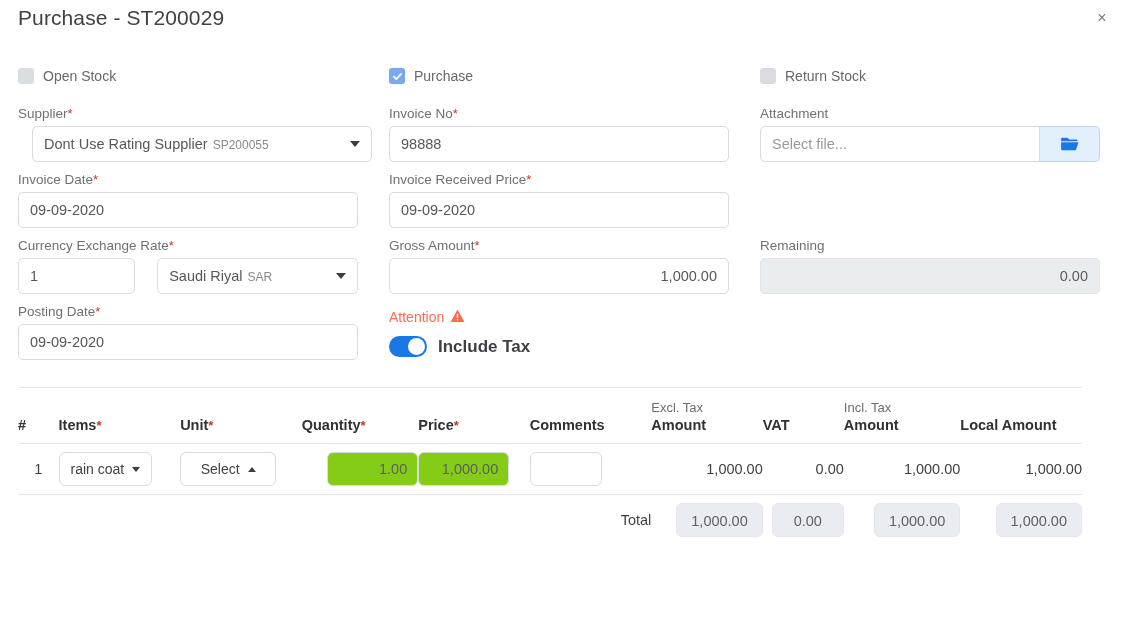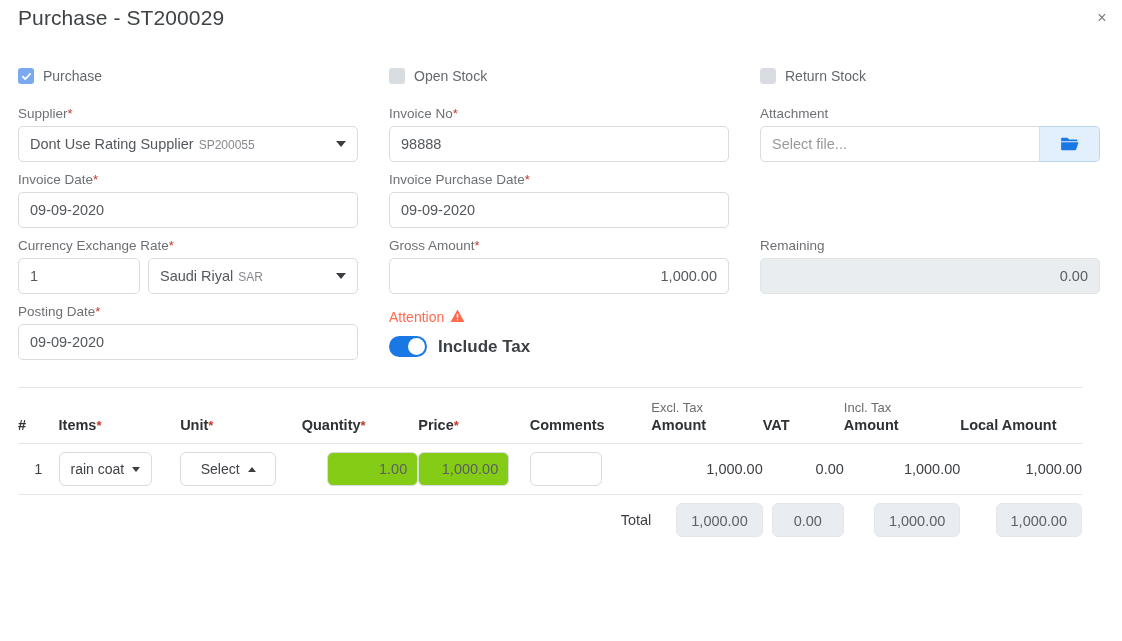--- a/index.html
+++ b/index.html
@@ -91,20 +91,21 @@
   .ctrl.disabled {
     background: #eaedf0;
     border-color: #e0e3e7;
     color: #5a5e62;
   }
   .ctrl .ph { color: #97999c; }
 
   .select-ctrl {
     position: relative;
     justify-content: space-between;
+    margin-left: 14px;
   }
   .caret-down {
     width: 0; height: 0;
     border-left: 5px solid transparent;
     border-right: 5px solid transparent;
     border-top: 6px solid #3b3e42;
   }
   .sub-code {
     font-size: 12px;
     color: #86898d;
@@ -297,32 +298,32 @@
 <div class="modal-header">
   <div class="modal-title">Purchase - ST200029</div>
   <button class="close-btn">×</button>
 </div>
 
 <div class="form-body">
 
   <div class="row chk-row">
     <div class="col">
       <span class="cbx-wrap">
+        <span class="cbx off"></span>
+        <span class="cbx-label">Open Stock</span>
+      </span>
+    </div>
+    <div class="col">
+      <span class="cbx-wrap">
         <span class="cbx on">
           <svg width="11" height="11" viewBox="0 0 12 12">
               <path d="M2 6.2 L4.6 8.8 L10 3.2" stroke="#ffffff" stroke-width="1.9" fill="none" stroke-linecap="round" stroke-linejoin="round"></path>
             </svg>
         </span>
         <span class="cbx-label">Purchase</span>
-      </span>
-    </div>
-    <div class="col">
-      <span class="cbx-wrap">
-        <span class="cbx off"></span>
-        <span class="cbx-label">Open Stock</span>
       </span>
     </div>
     <div class="col last">
       <span class="cbx-wrap">
         <span class="cbx off"></span>
         <span class="cbx-label">Return Stock</span>
       </span>
     </div>
   </div>
 
@@ -371,21 +372,21 @@
       <label class="fl">
         <span>Invoice Date</span><span class="req">*</span>
       </label>
       <div class="ctrl">
         <span>09-09-2020</span>
       </div>
     </div>
 
     <div class="col field">
       <label class="fl">
-        <span>Invoice Purchase Date</span><span class="req">*</span>
+        <span>Invoice Received Price</span><span class="req">*</span>
       </label>
       <div class="ctrl">
         <span>09-09-2020</span>
       </div>
     </div>
 
     <div class="col last field"></div>
   </div>
 
   <div class="row">

